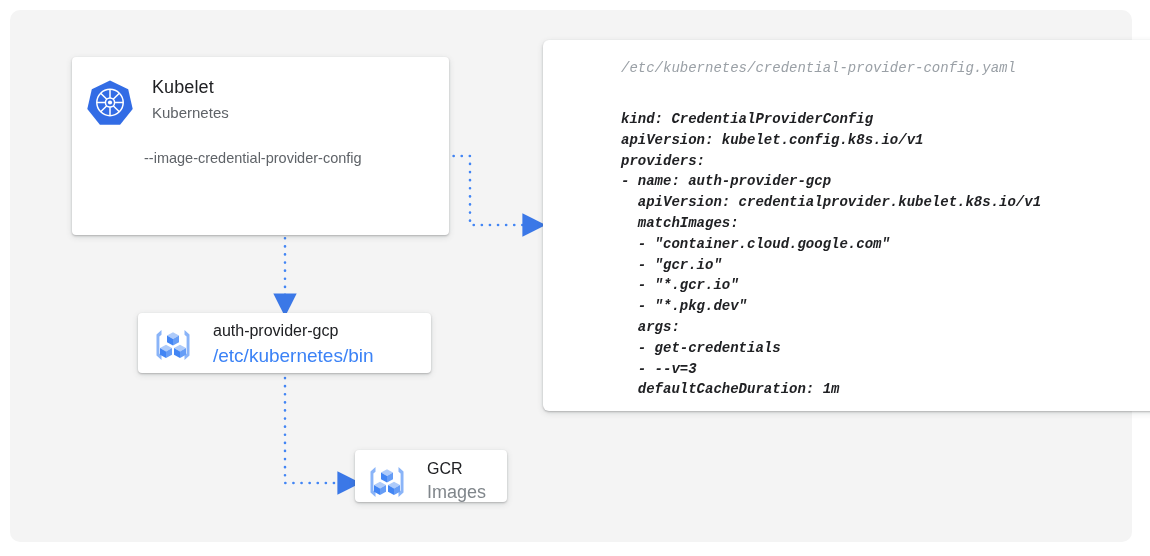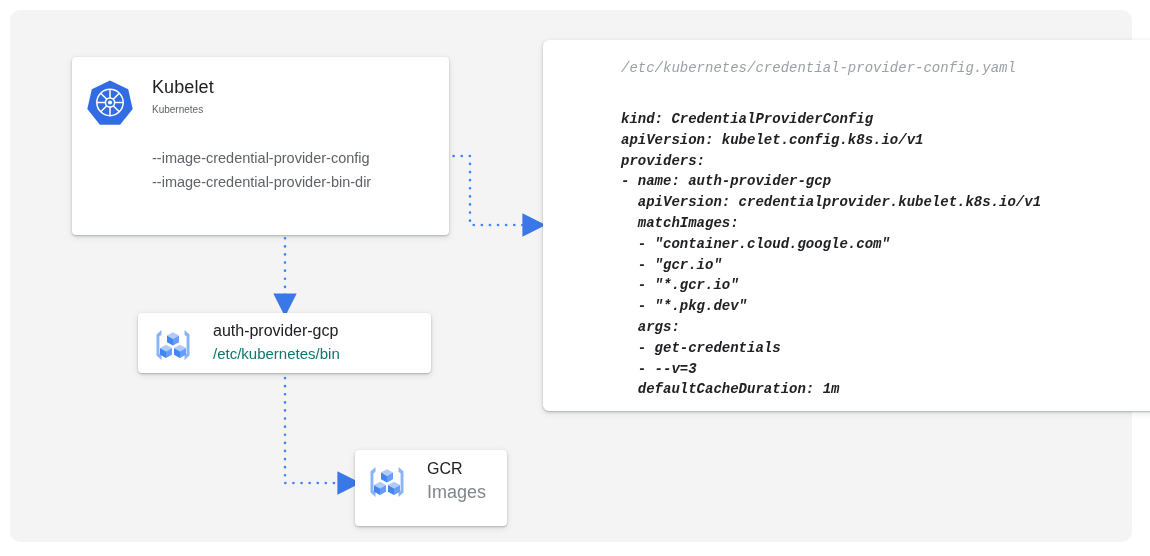--- a/index.html
+++ b/index.html
@@ -62,31 +62,32 @@
     top: 20px;
     font-size: 18px;
     color: #202124;
     letter-spacing: 0.1px;
     white-space: nowrap;
   }
   #kubelet-card .subtitle {
     position: absolute;
     left: 80px;
     top: 47px;
-    font-size: 10px;
+    font-size: 15px;
     color: #5f6368;
     white-space: nowrap;
   }
   #kubelet-card .flags {
     position: absolute;
-    left: 80px;
+    left: 72px;
     top: 89px;
     font-size: 14.5px;
     color: #5f6368;
     line-height: 24px;
+    text-align: right;
   }
   #kubelet-card .flags div { white-space: nowrap; }
 
   
   #provider-card {
     left: 138px;
     top: 313px;
     width: 293px;
     height: 60px;
   }
@@ -102,31 +103,31 @@
     left: 75px;
     top: 9px;
     font-size: 16px;
     color: #202124;
     white-space: nowrap;
   }
   #provider-card .subtitle {
     position: absolute;
     left: 75px;
     top: 32px;
-    font-size: 15px;
-    color: #0f766e;
+    font-size: 19px;
+    color: #3b82f6;
     white-space: nowrap;
   }
 
   
   #gcr-card {
     left: 355px;
     top: 450px;
     width: 152px;
-    height: 76px;
+    height: 52px;
   }
   #gcr-card .gcr-icon {
     position: absolute;
     left: 10px;
     top: 10px;
     width: 44px;
     height: 44px;
   }
   #gcr-card .title {
     position: absolute;
@@ -230,21 +231,20 @@
           <line x1="33.3" y1="15.2" x2="27.2" y2="21.3"></line>
           <line x1="20.8" y1="27.7" x2="14.7" y2="33.8"></line>
         </g>
         <circle cx="24" cy="24.5" r="2.1" fill="#ffffff"></circle>
       </svg>
     </span>
     <div class="title">Kubelet</div>
     <div class="subtitle">Kubernetes</div>
     <div class="flags">
       <div>--image-credential-provider-config</div>
-      <div>--image-credential-provider-bin-dir</div>
     </div>
   </div>
 
   <div class="card" id="provider-card">
     <span class="gcr-icon">
       <svg viewBox="0 0 44 44" width="44" height="44" xmlns="http://www.w3.org/2000/svg">
 
         <path d="M10.5,7 L5.5,11.5 L5.5,32.5 L10.5,37 L10.5,32.2 L8.4,30.4 L8.4,13.6 L10.5,11.8 Z" fill="#8ab4f8"></path>
 
         <path d="M33.5,7 L38.5,11.5 L38.5,32.5 L33.5,37 L33.5,32.2 L35.6,30.4 L35.6,13.6 L33.5,11.8 Z" fill="#8ab4f8"></path>

